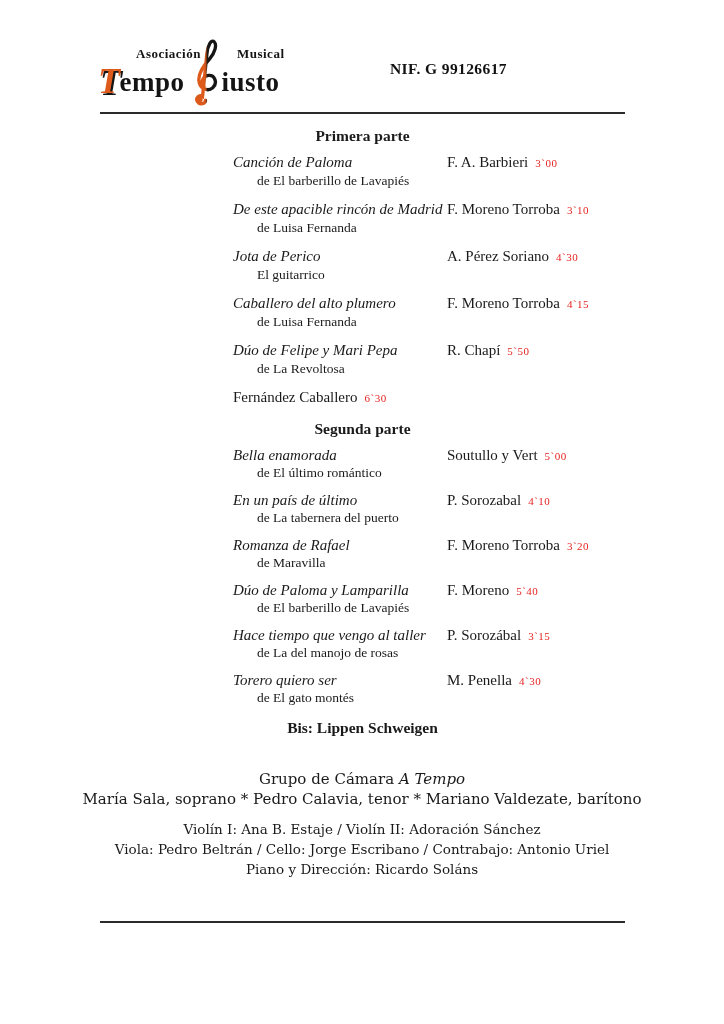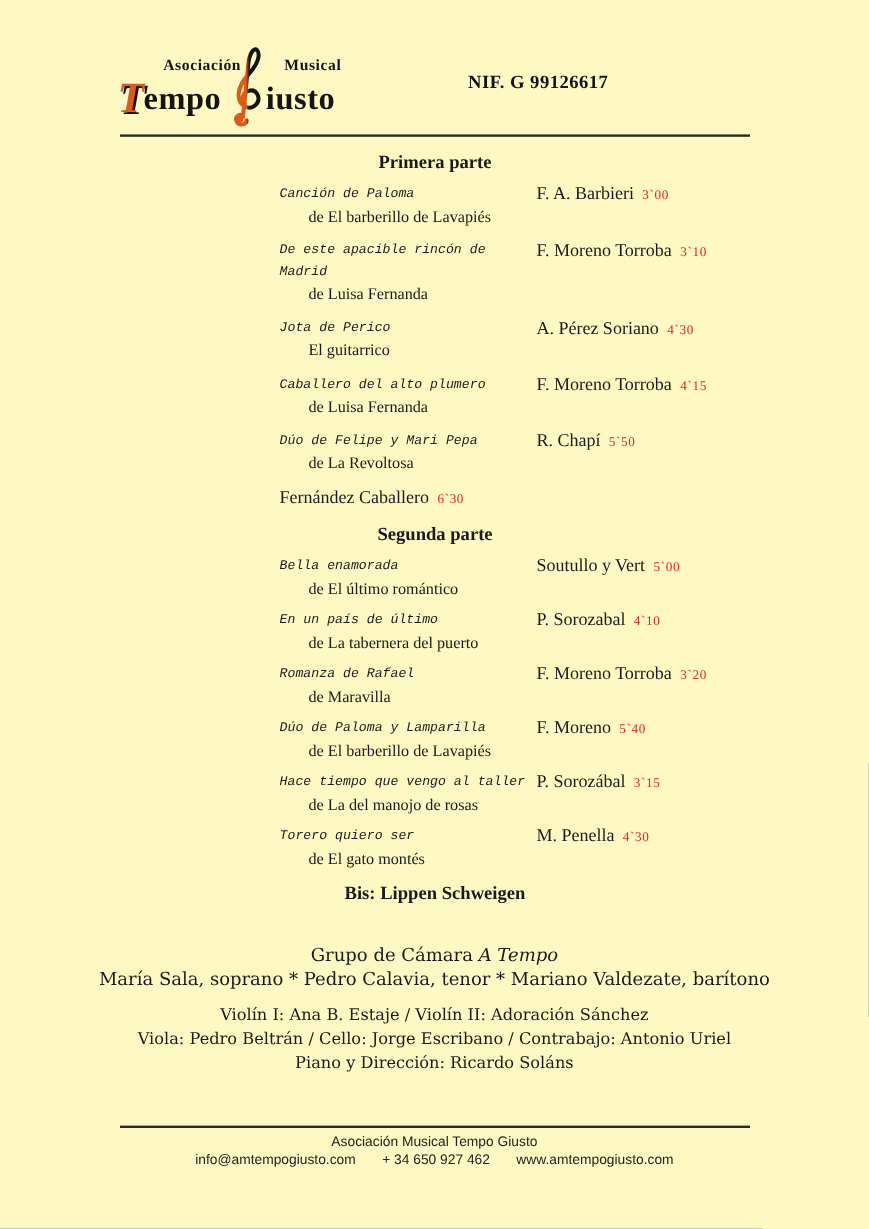--- a/index.html
+++ b/index.html
@@ -1,21 +1,21 @@
 <!DOCTYPE html>
 <html><head>
 <meta charset="utf-8">
 <style>
   * { margin:0; padding:0; box-sizing:border-box; }
   html,body { background:#888; }
   .page {
     position:relative;
     width:724px; height:1024px;
     margin:0 auto;
-    background:#fef9c3;
+    background:#ffffff;
     font-family:"Liberation Serif", serif;
     color:#1a1a1a;
     overflow:hidden;
   }
   
   .header { position:relative; height:112px; }
   .logo { position:absolute; left:98px; top:36px; width:195px; height:72px; }
   .logo-line1 {
     position:absolute; left:38px; top:10px;
     display:flex; gap:36px;
@@ -44,21 +44,21 @@
   
   .part-heading {
     margin:13px 99px 9px 100px;
     text-align:center;
     font-weight:bold; font-size:15.5px;
   }
   .part-heading.second { margin-top:1px; }
   .entry { display:flex; align-items:flex-start; margin-left:233px; margin-bottom:12px; }
   .part2 .entry { margin-bottom:10px; }
   .entry-titles { width:214px; }
-  .piece-title { font-style:italic; font-size:11px; line-height:17.5px;font-family:Liberation Mono, monospace; }
+  .piece-title { font-style:italic; font-size:15px; line-height:17.5px; }
   .piece-subtitle { font-size:13.5px; line-height:17.5px; padding-left:24px; }
   .entry-right { font-size:15px; line-height:17.5px; white-space:nowrap; }
   .duration { font-size:11px; color:#e42320; margin-left:7px; letter-spacing:.5px; }
   .encore {
     margin:12px 99px 0 100px;
     text-align:center;
     font-weight:bold; font-size:15.5px;
   }
   
   .performers {
@@ -207,22 +207,14 @@
     <div class="performers-line"><span>Grupo de Cámara </span><span class="italic">A Tempo</span></div>
     <div class="performers-line">María Sala, soprano * Pedro Calavia, tenor * Mariano Valdezate, barítono</div>
     <div class="musicians">
       <div class="musician-line">Violín I: Ana B. Estaje / Violín II: Adoración Sánchez</div>
       <div class="musician-line">Viola: Pedro Beltrán / Cello: Jorge Escribano / Contrabajo: Antonio Uriel</div>
       <div class="musician-line">Piano y Dirección: Ricardo Soláns</div>
     </div>
   </div>
 
   <div class="footer-divider"></div>
-  <div class="footer">
-    <div>Asociación Musical Tempo Giusto</div>
-    <div class="footer-contact">
-      <span>info@amtempogiusto.com</span>
-      <span>+ 34 650 927 462</span>
-      <span>www.amtempogiusto.com</span>
-    </div>
-  </div>
 
 </div>
 
 </body></html>

